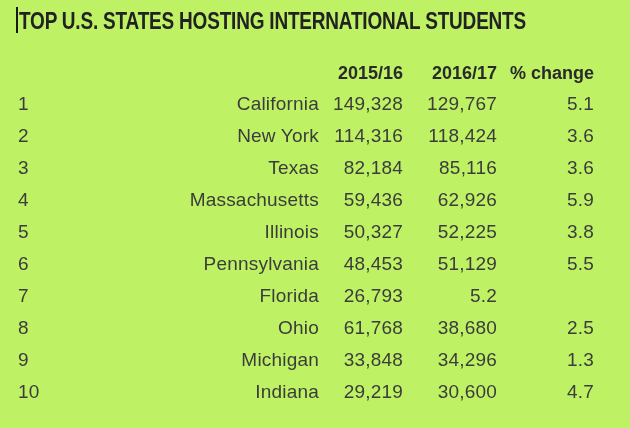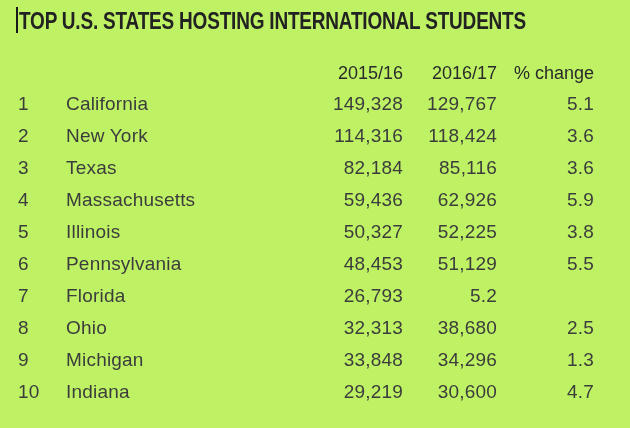--- a/index.html
+++ b/index.html
@@ -26,32 +26,32 @@
     position:absolute;left:0;right:0;top:58px;
   }
   .grid-row{
     display:grid;
     grid-template-columns:48px 1fr 84px 94px 97px;
     align-items:center;
     padding:0 36px 0 18px;
   }
   .header-row{
     height:30px;
-    font-weight:normal;
+    font-weight:bold;
     font-size:18px;
     color:#2a2a2a;
   }
   .data-row{
     height:32px;
     font-size:19px;
     letter-spacing:0.2px;
   }
   .c{white-space:nowrap;}
   .rank{text-align:left;}
-  .state{text-align:left;}
+  .state{text-align:right;}
   .num{text-align:right;}
 </style>
 </head>
 <body>
 
 <div class="page">
   <div class="caret"></div>
   <div class="title">TOP U.S. STATES HOSTING INTERNATIONAL STUDENTS</div>
 
   <div class="table">
@@ -114,21 +114,21 @@
     <div class="grid-row data-row">
       <span class="c rank">7</span>
       <span class="c state">Florida</span>
       <span class="c num">26,793</span>
       <span class="c num">5.2</span>
     </div>
 
     <div class="grid-row data-row">
       <span class="c rank">8</span>
       <span class="c state">Ohio</span>
-      <span class="c num">32,313</span>
+      <span class="c num">61,768</span>
       <span class="c num">38,680</span>
       <span class="c num">2.5</span>
     </div>
 
     <div class="grid-row data-row">
       <span class="c rank">9</span>
       <span class="c state">Michigan</span>
       <span class="c num">33,848</span>
       <span class="c num">34,296</span>
       <span class="c num">1.3</span>

